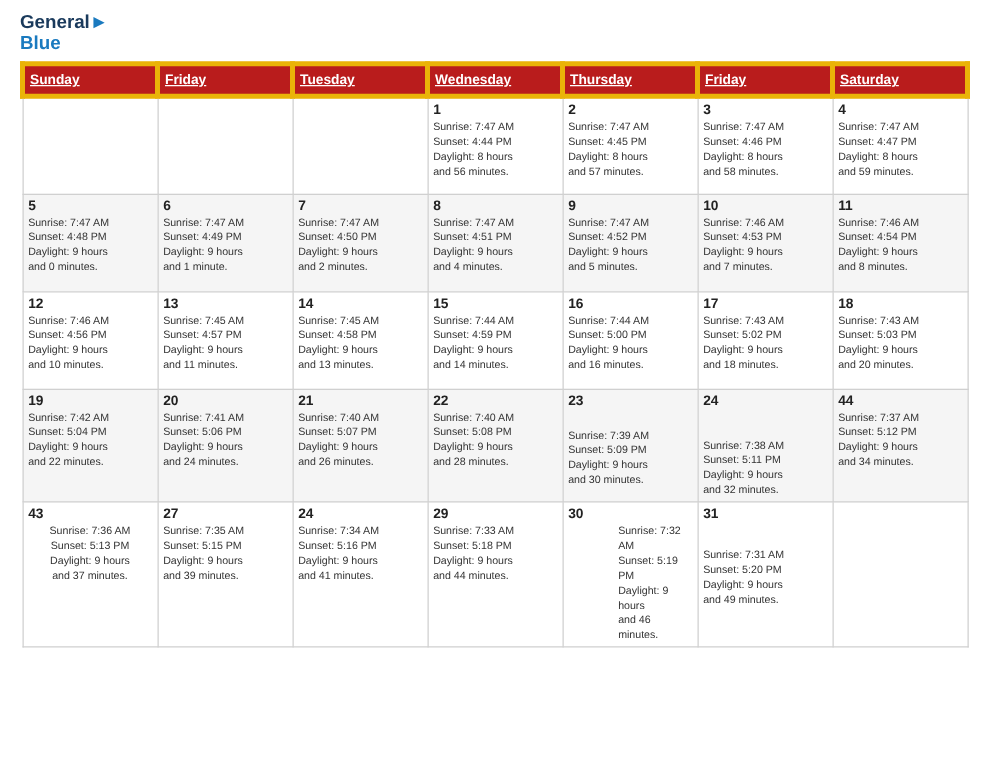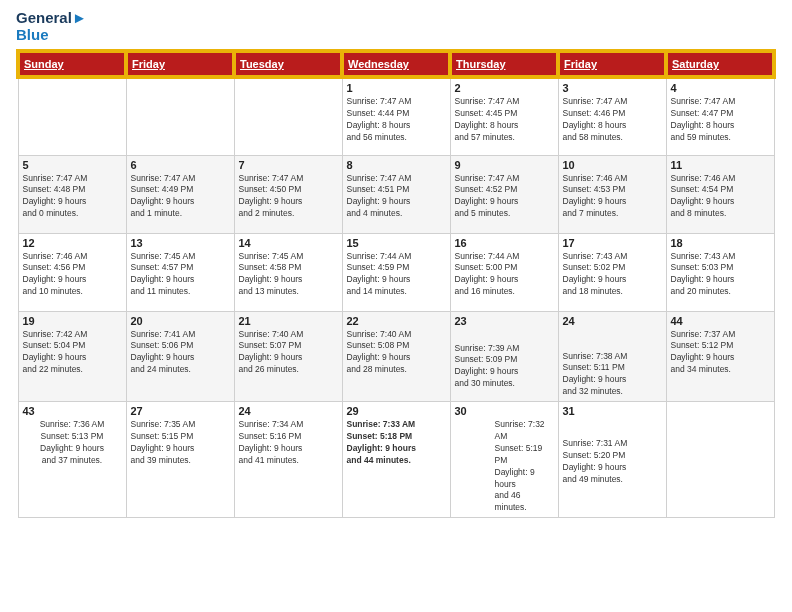--- a/index.html
+++ b/index.html
@@ -313,21 +313,21 @@
           </td>
           <td>
             <span class="day-num">24</span>
             <div class="day-info" style="white-space: pre-line;">Sunrise: 7:34 AM
 Sunset: 5:16 PM
 Daylight: 9 hours
 and 41 minutes.</div>
           </td>
           <td>
             <span class="day-num">29</span>
-            <div class="day-info" style="white-space: pre-line; font-weight: bold;">Sunrise: 7:33 AM
+            <div class="day-info" style="white-space: pre-line;">Sunrise: 7:33 AM
 Sunset: 5:18 PM
 Daylight: 9 hours
 and 44 minutes.</div>
           </td>
           <td>
             <span class="day-num">30</span>
             <div class="day-info" style="white-space: pre-line; margin-left: 40px;">Sunrise: 7:32 AM
 Sunset: 5:19 PM
 Daylight: 9 hours
 and 46 minutes.</div>

